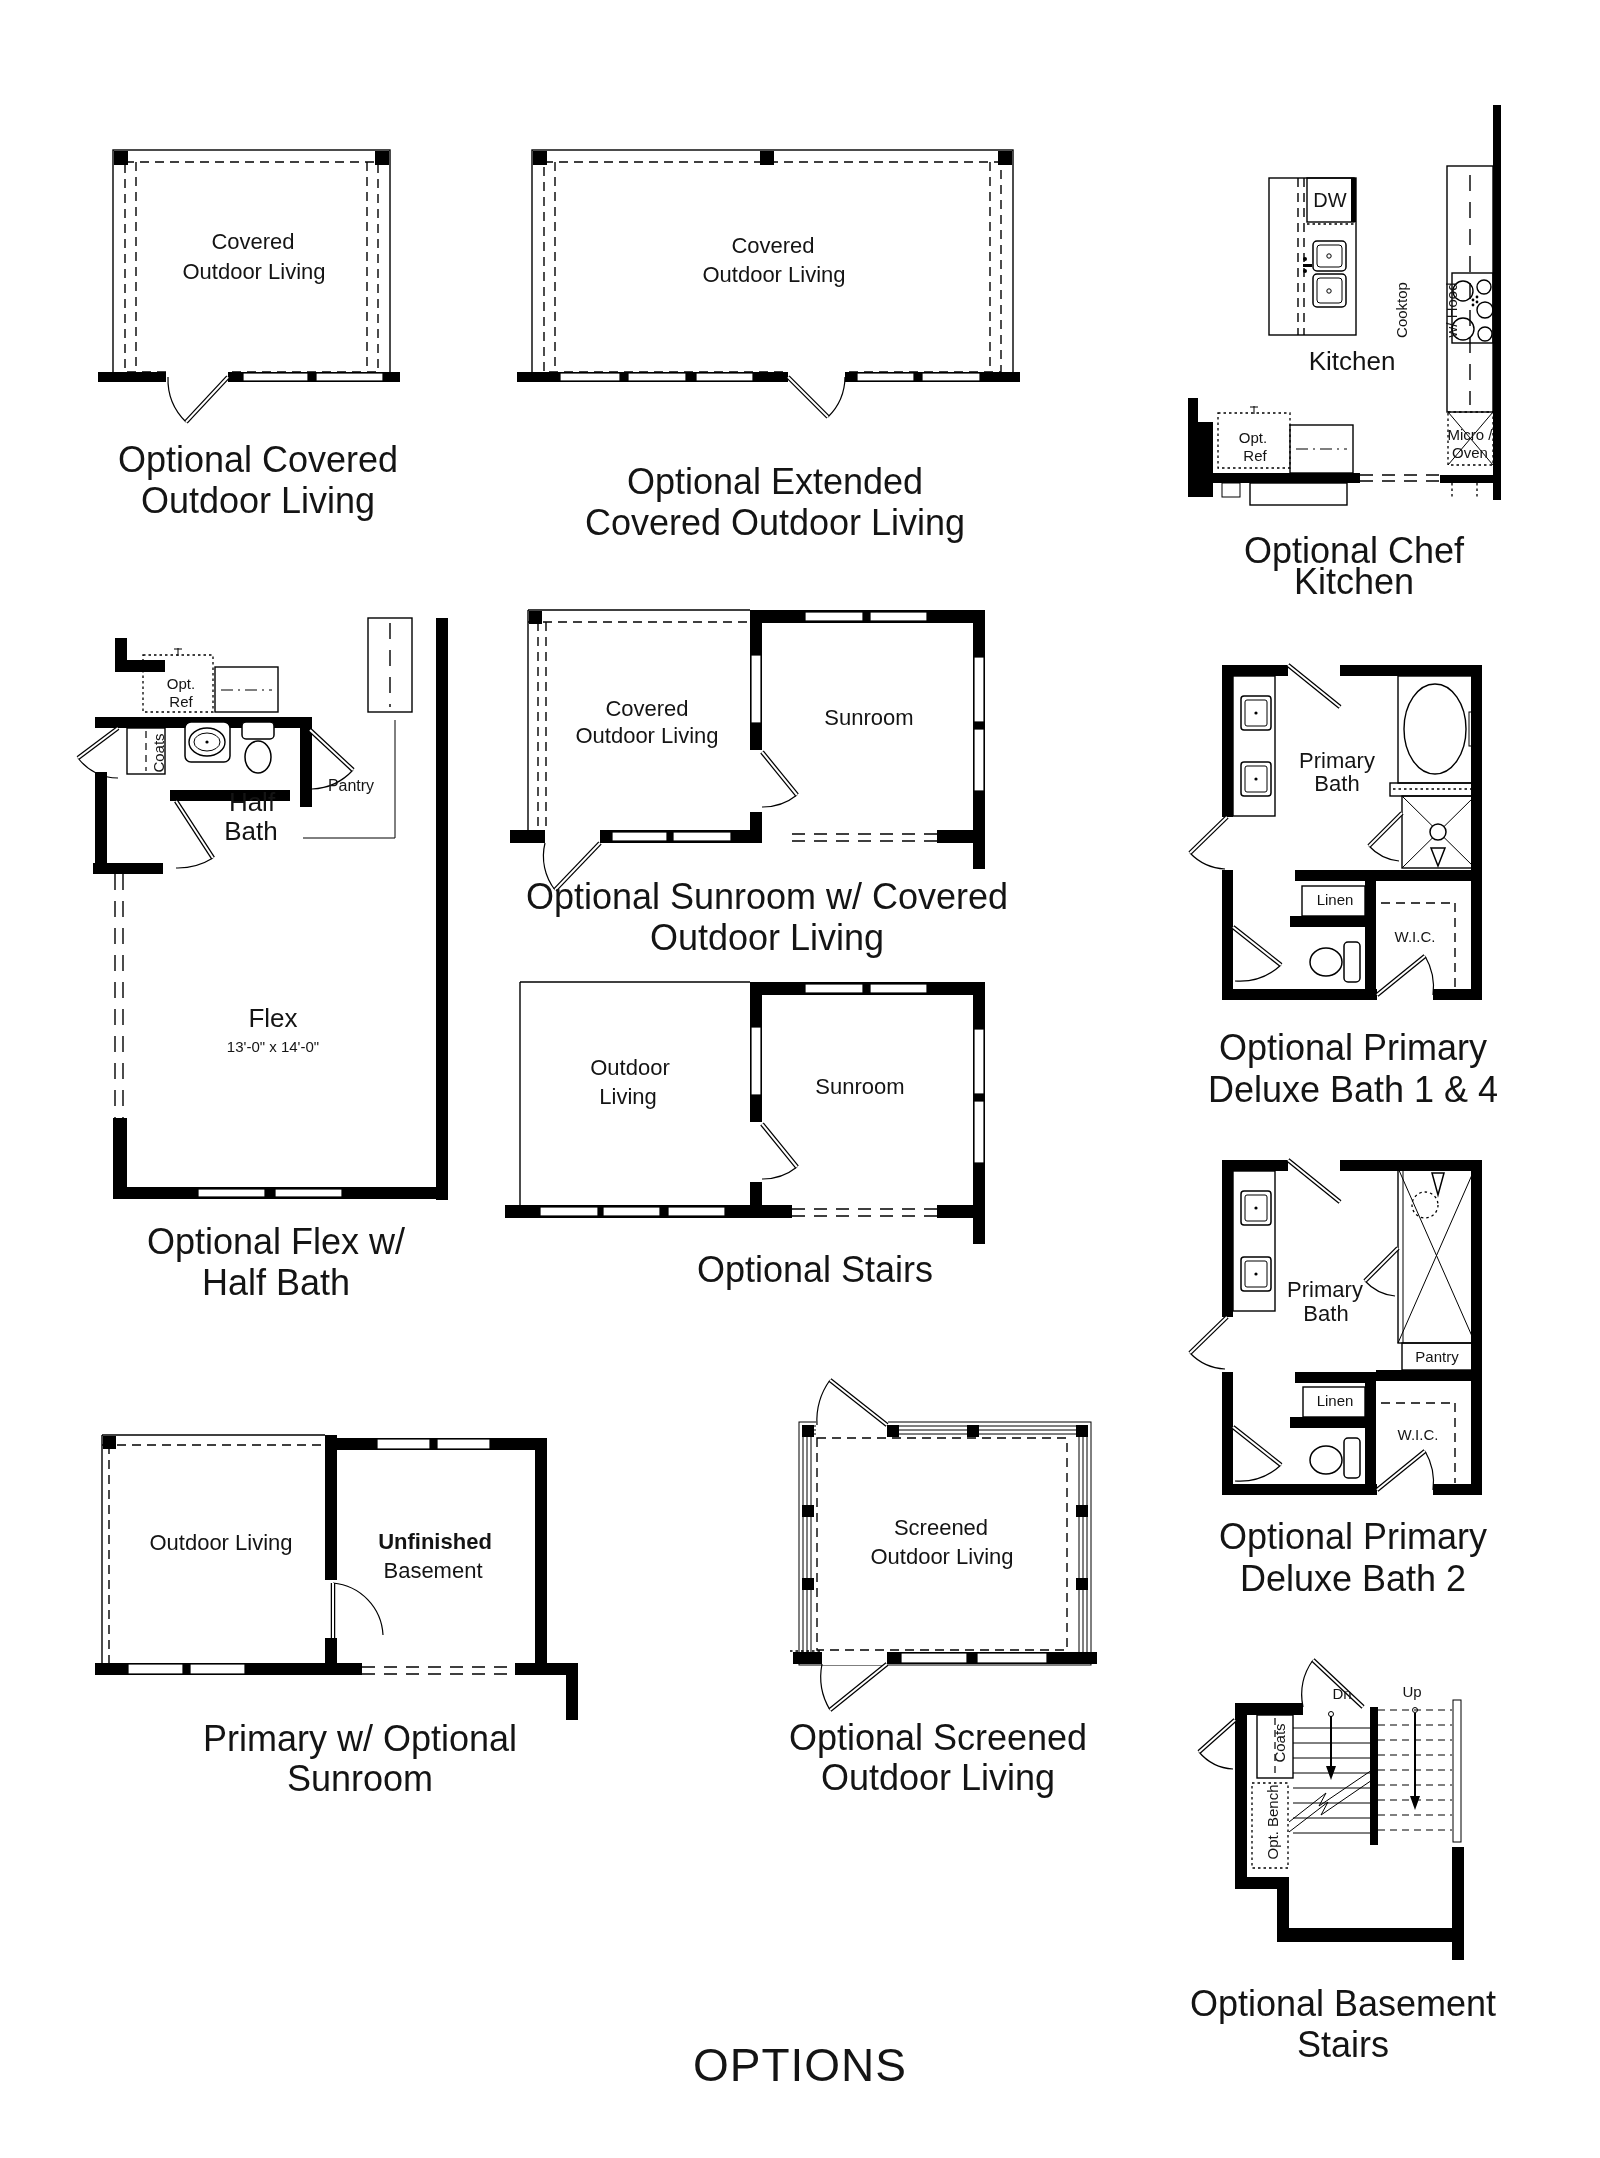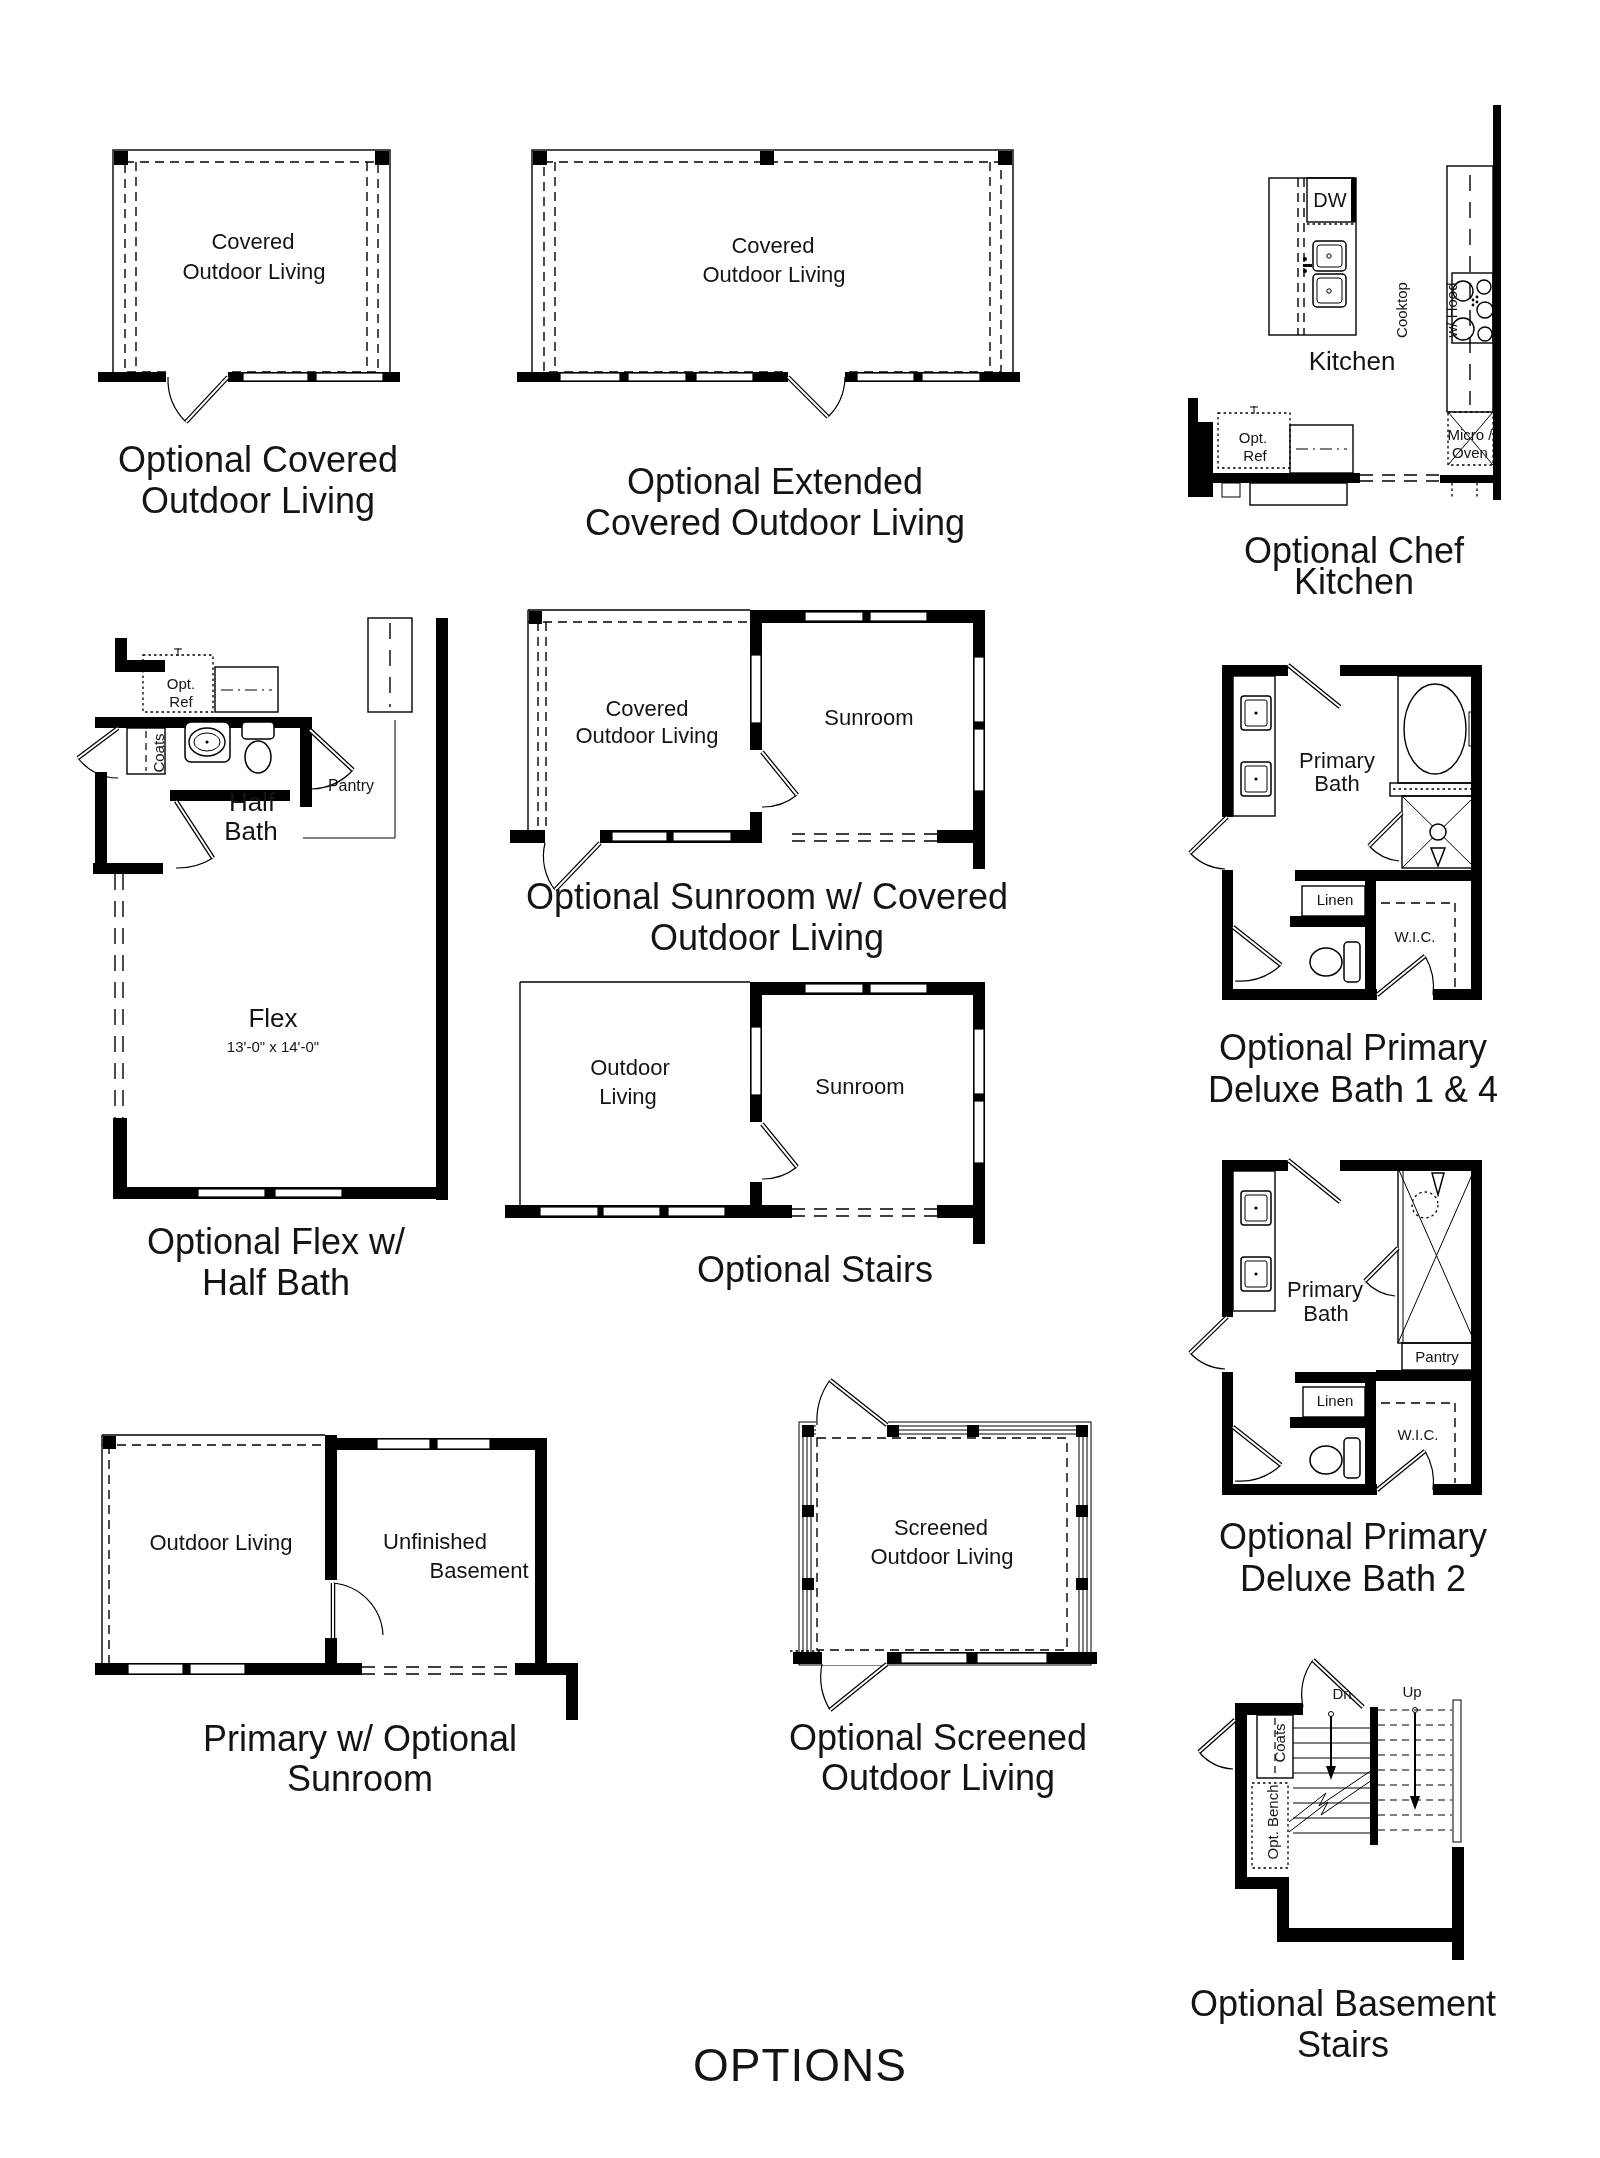--- a/index.html
+++ b/index.html
@@ -513,22 +513,22 @@
       <rect class="w" x="0" y="238" width="452" height="12"></rect>
       <rect class="win" x="33" y="239" width="55" height="10"></rect>
       <rect class="win" x="95" y="239" width="55" height="10"></rect>
       <rect class="gap" x="267" y="238" width="153" height="12"></rect>
       <line class="dd" x1="267" y1="242" x2="420" y2="242"></line>
       <line class="dd" x1="267" y1="249" x2="420" y2="249"></line>
       <rect class="w" x="452" y="238" width="31" height="12"></rect>
       <rect class="w" x="471" y="250" width="12" height="45"></rect>
     </svg>
     <div class="lbl room" style="left:126px;top:118px;">Outdoor Living</div>
-    <div class="lbl room" style="left:340px;top:117px;">Unfinished</div>
-    <div class="lbl room" style="left:338px;top:146px;margin-left:46px;">Basement</div>
+    <div class="lbl room" style="left:340px;top:117px;font-weight:bold;">Unfinished</div>
+    <div class="lbl room" style="left:338px;top:146px;">Basement</div>
     <div class="lbl cap" style="left:265px;top:314px;">Primary w/ Optional</div>
     <div class="lbl cap" style="left:265px;top:354px;">Sunroom</div>
   </div>
 
   <div class="plan" style="left:790px;top:1370px;width:320px;height:440px;">
     <svg class="art" width="320" height="355">
 
       <rect class="t1" x="9" y="52" width="292" height="243"></rect>
       <g>
         <line class="t1" x1="13" y1="55" x2="13" y2="293"></line>

